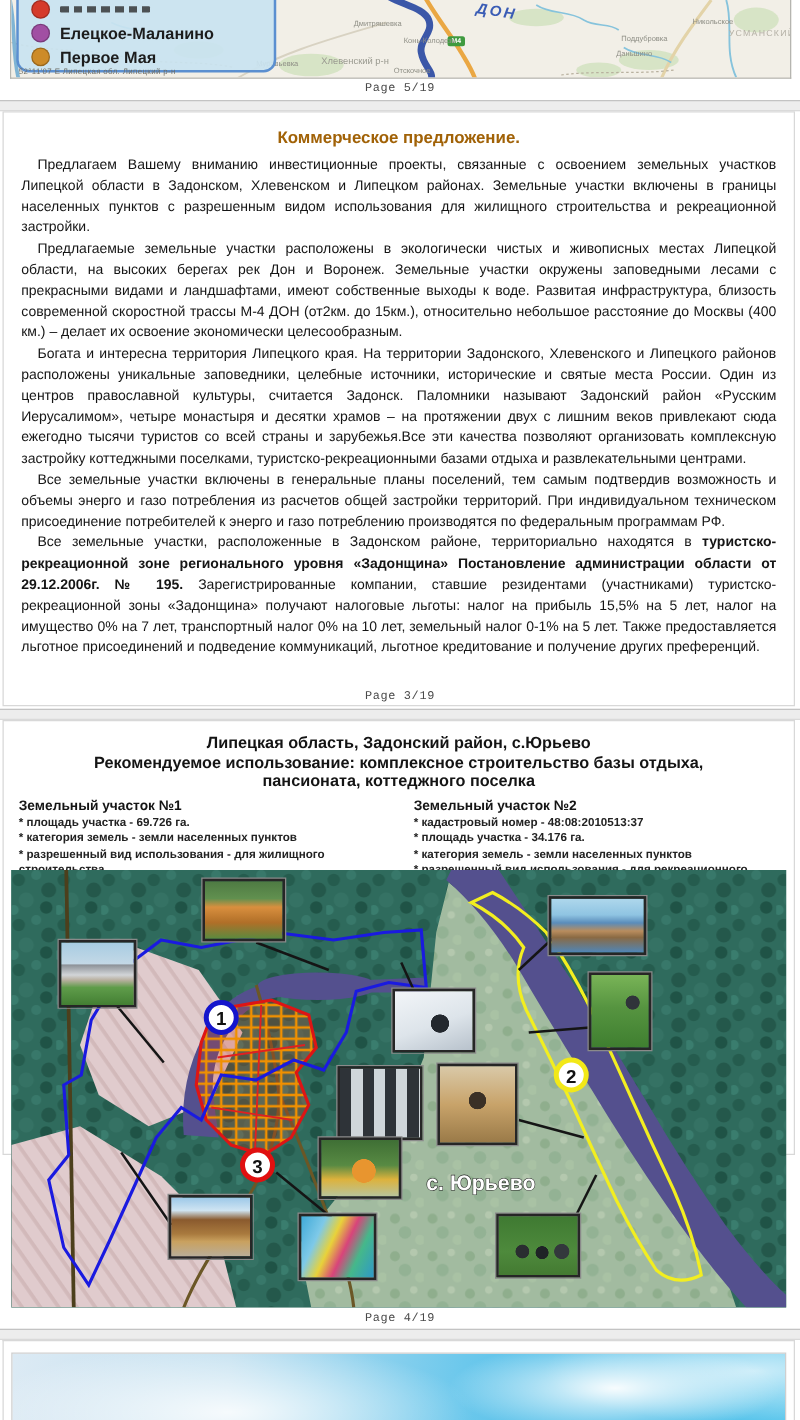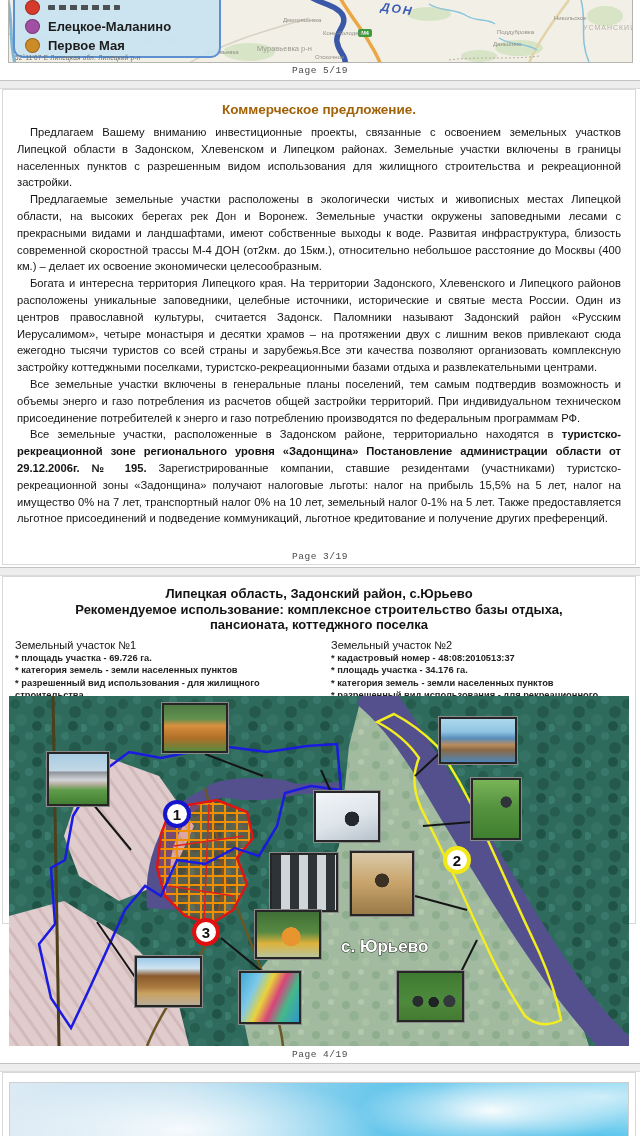--- a/index.html
+++ b/index.html
@@ -36,21 +36,21 @@
   .p3title{margin:12px 0 7px;text-align:center;font-size:13.5px;font-weight:bold;color:#a16207;}
   .p3body{padding:0 14px;}
   .p3body p{margin:0;text-align:justify;text-indent:13px;font-size:11.2px;line-height:16.8px;color:#151515;}
   .b{font-weight:bold;}
 
   
   .p4title{margin:9px 0 1px;text-align:center;font-size:13px;font-weight:bold;}
   .p4sub{margin:0;text-align:center;font-size:13px;font-weight:bold;line-height:15px;}
   .plots{display:flex;margin-top:7px;}
   .plotcol{width:50%;box-sizing:border-box;padding-left:12px;}
-  .plothead{font-size:11px;font-weight:normal;margin-bottom:1px;}
+  .plothead{font-size:11px;font-weight:bold;margin-bottom:1px;}
   .plotitem{font-size:9.3px;line-height:12.3px;font-weight:bold;color:#222;}
 
   
   .satmap{position:absolute;left:6px;top:119px;width:620px;height:350px;overflow:hidden;background:#2f6b5d;}
   .satmap svg{position:absolute;left:0;top:0;}
   .photo{position:absolute;border:2px solid #262626;box-shadow:0 0 0 1px #8a8a8a;box-sizing:border-box;}
   .ph-house{background:linear-gradient(180deg,#a7cce2 0%,#c3d8e6 34%,#8d9298 36%,#d2d5d8 52%,#b9b0a0 60%,#5f9c4a 72%,#437f33 100%);}
   .ph-cottage{background:linear-gradient(180deg,#4e7a43 0%,#61904f 30%,#d98f3e 45%,#b06f28 72%,#5b8a3f 100%);}
   .ph-marina{background:linear-gradient(180deg,#aed7ec 0%,#8fc4e2 30%,#5a8cba 45%,#b98d5e 60%,#8a6a44 72%,#4f86b8 100%);}
   .ph-skier{background:radial-gradient(circle at 58% 55%,#23282e 0 16%,rgba(0,0,0,0) 17%),linear-gradient(160deg,#f2f5f8 0%,#dde4ea 55%,#b8c2cc 100%);}
@@ -99,21 +99,21 @@
     <div class="donlabel">ДОН</div>
     <div class="m4shield">М4</div>
     <div class="tinylabel" style="left:274px;top:17px;">Дмитряшевка</div>
     <div class="tinylabel" style="left:314px;top:30px;">Конь-Колодезь</div>
     <div class="tinylabel" style="left:306px;top:54px;">Отскочное</div>
     <div class="tinylabel" style="left:196px;top:49px;">Муравьевка</div>
     <div class="tinylabel" style="left:488px;top:29px;">Поддубровка</div>
     <div class="tinylabel" style="left:484px;top:41px;">Даньшино</div>
     <div class="tinylabel" style="left:545px;top:15px;">Никольское</div>
     <div class="tinylabel" style="left:574px;top:24px;font-size:7px;color:#b5b1a6;letter-spacing:1px;">УСМАНСКИЙ Р</div>
-    <div class="tinylabel" style="left:248px;top:44px;font-size:7.5px;color:#9a9a90;">Муравьевка р-н</div>
+    <div class="tinylabel" style="left:248px;top:44px;font-size:7.5px;color:#9a9a90;">Хлевенский р-н</div>
 
     <div class="legendbox">
       <div class="legrow" style="top:18px;">
         <span class="legdot" style="background:#d53a2a;"></span>
         <span class="cutsmudge"></span>
       </div>
       <div class="legrow" style="top:37px;">
         <span class="legdot" style="background:#a14fa3;"></span>
         <span class="leglabel">Елецкое-Маланино</span>
       </div>

